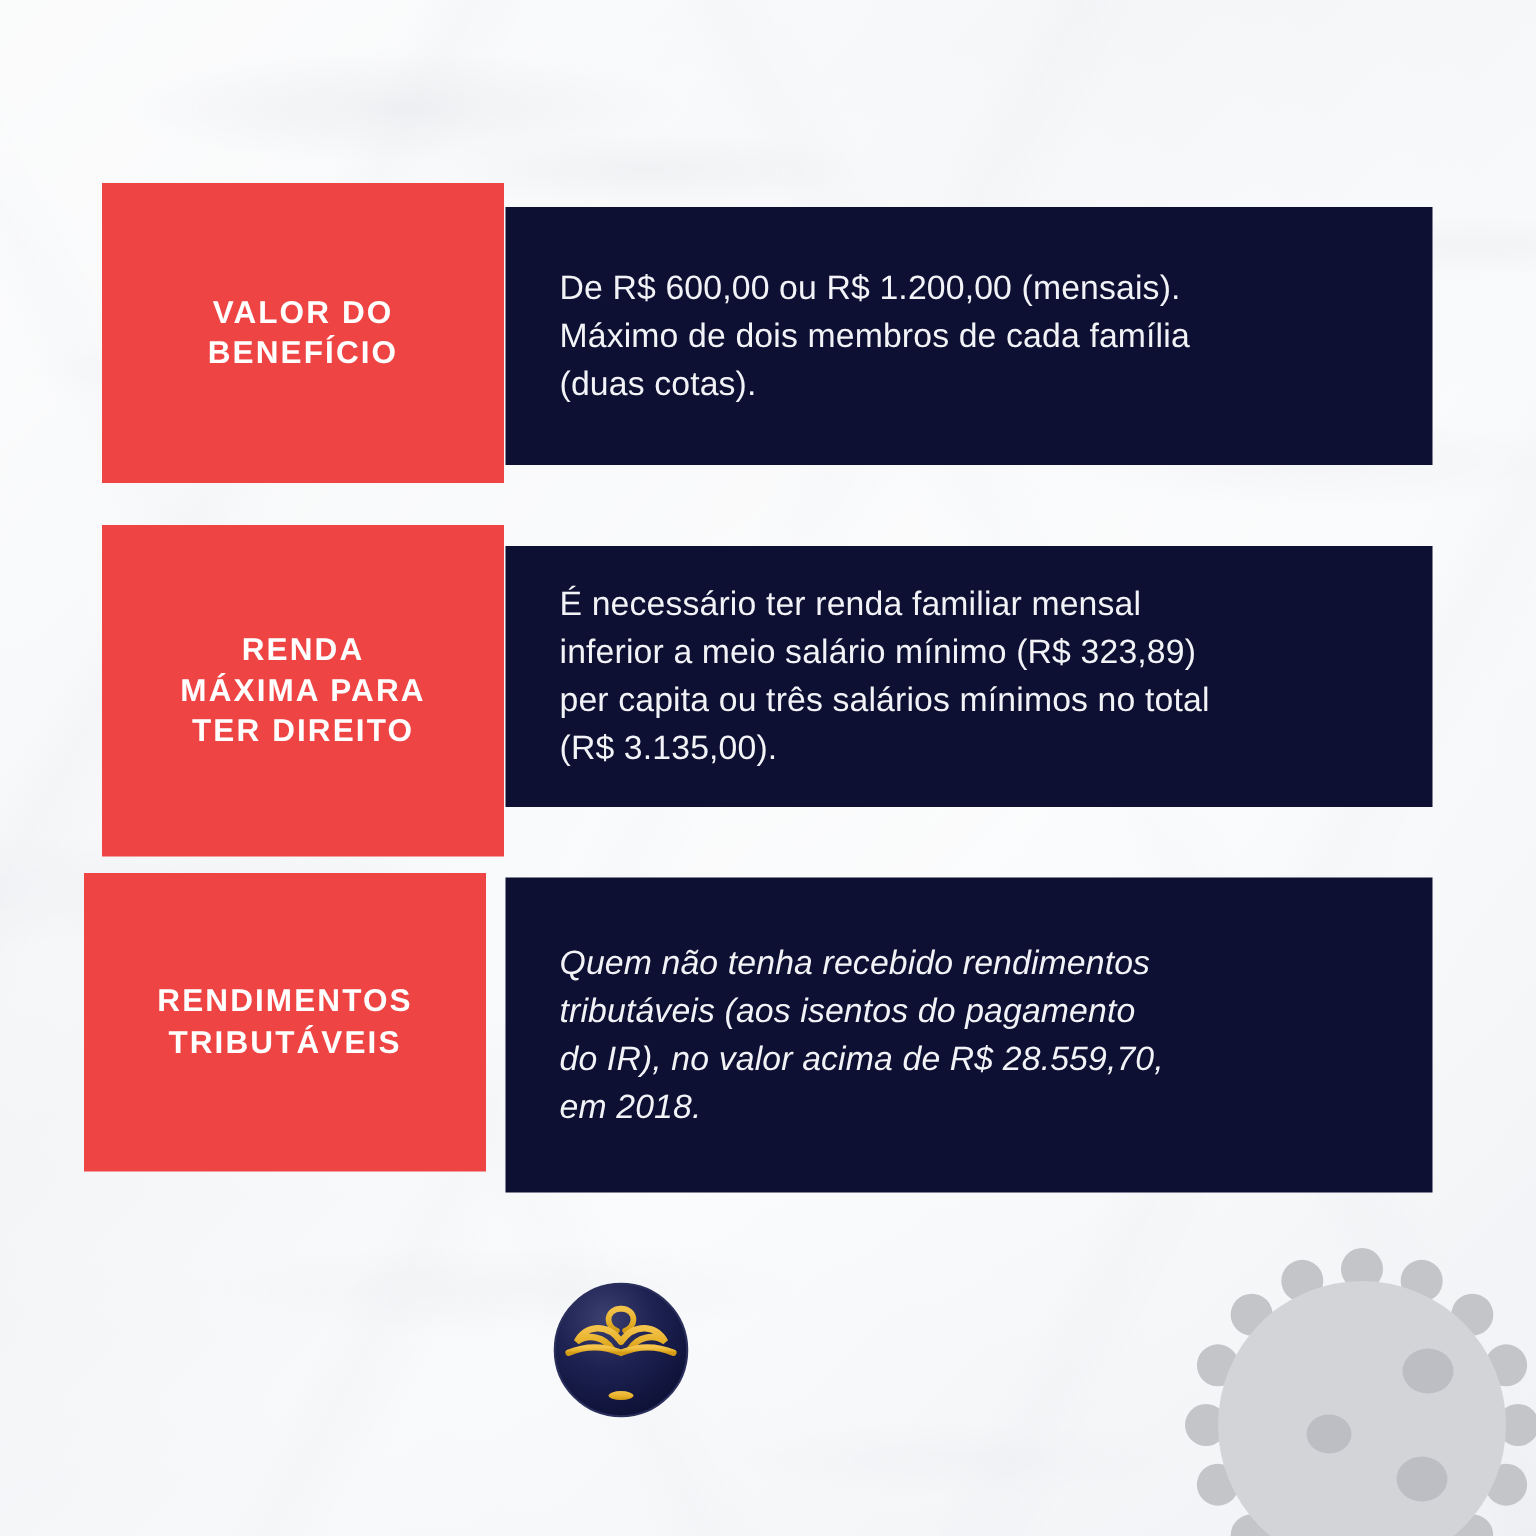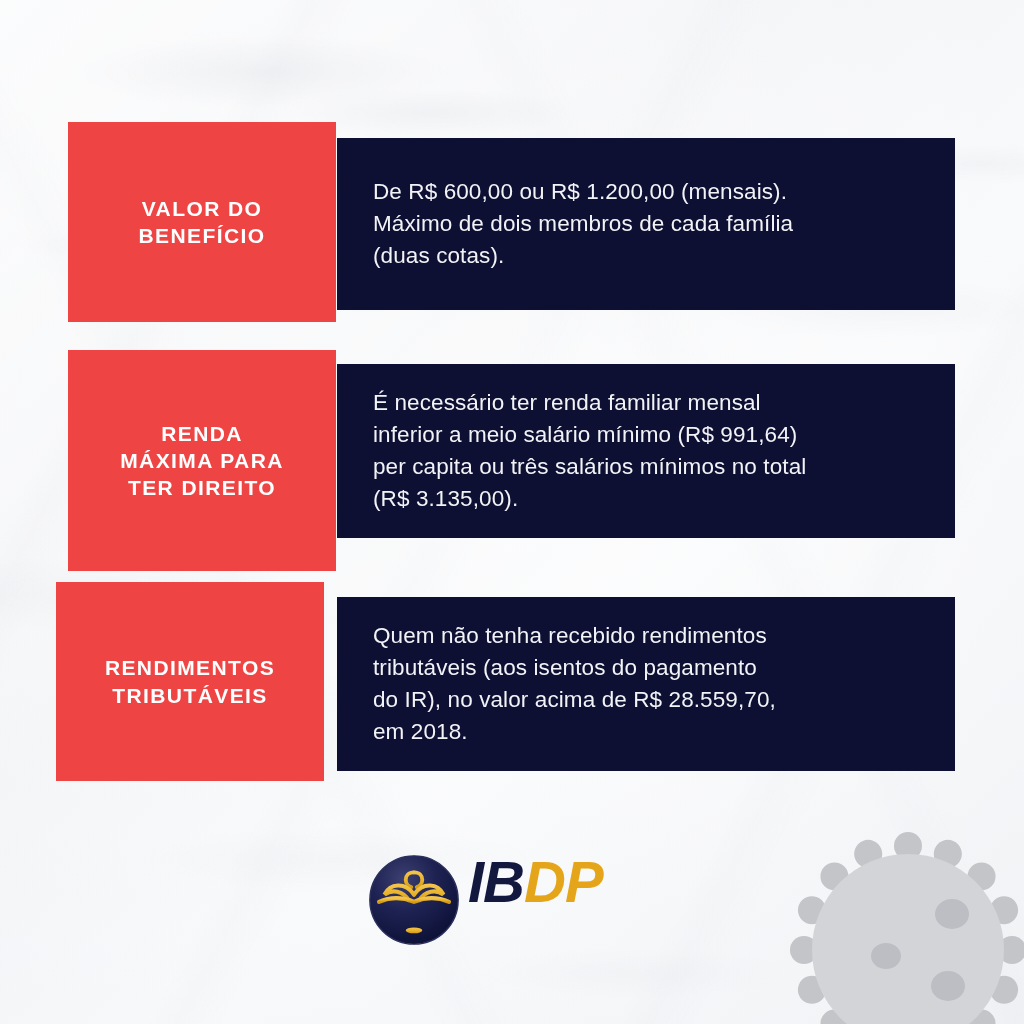--- a/index.html
+++ b/index.html
@@ -266,33 +266,33 @@
       </div>
       <div class="label-box" style="left:68px; top:122px; width:268px; height:200px;">
         <div class="label-text">VALOR DO
 BENEFÍCIO</div>
       </div>
     </div>
 
     <div class="row">
       <div class="body-box" style="left:337px; top:364px; width:618px; height:174px;">
         <div class="body-text">É necessário ter renda familiar mensal
-inferior a meio salário mínimo (R$ 991,64)
+inferior a meio salário mínimo (R$ 323,89)
 per capita ou três salários mínimos no total
 (R$ 3.135,00).</div>
       </div>
       <div class="label-box" style="left:68px; top:350px; width:268px; height:221px;">
         <div class="label-text">RENDA
 MÁXIMA PARA
 TER DIREITO</div>
       </div>
     </div>
 
     <div class="row">
-      <div class="body-box" style="left:337px; top:597px; width:618px; height:174px;">
+      <div class="body-box" style="left:337px; top:585px; width:618px; height:210px;font-style:italic;">
         <div class="body-text">Quem não tenha recebido rendimentos
 tributáveis (aos isentos do pagamento
 do IR), no valor acima de R$ 28.559,70,
 em 2018.</div>
       </div>
       <div class="label-box" style="left:56px; top:582px; width:268px; height:199px;">
         <div class="label-text">RENDIMENTOS
 TRIBUTÁVEIS</div>
       </div>
     </div>
@@ -321,18 +321,17 @@
         <path d="M50 20 c6 0 9 4 9 8 c0 4 -3 7 -6 8" stroke-width="4.2"></path>
         <path d="M50 34 L50 82" stroke-width="6.5"></path>
         <path d="M50 44 C40 30 24 32 18 44 C26 38 38 40 44 50" stroke-width="4.6"></path>
         <path d="M50 44 C60 30 76 32 82 44 C74 38 62 40 56 50" stroke-width="4.6"></path>
         <path d="M12 52 C26 46 40 48 50 52 C60 48 74 46 88 52" stroke-width="4.6"></path>
       </g>
       <ellipse cx="50" cy="83" rx="9" ry="3.2" fill="url(#embGold)"></ellipse>
     </svg>
 
     <div class="logo-right">
-      <div class="logo-word"><span class="word-ib">IB</span><span class="word-dp">DP</span></div>
     </div>
 
   </div>
 
 </div>
 
 </body></html>

